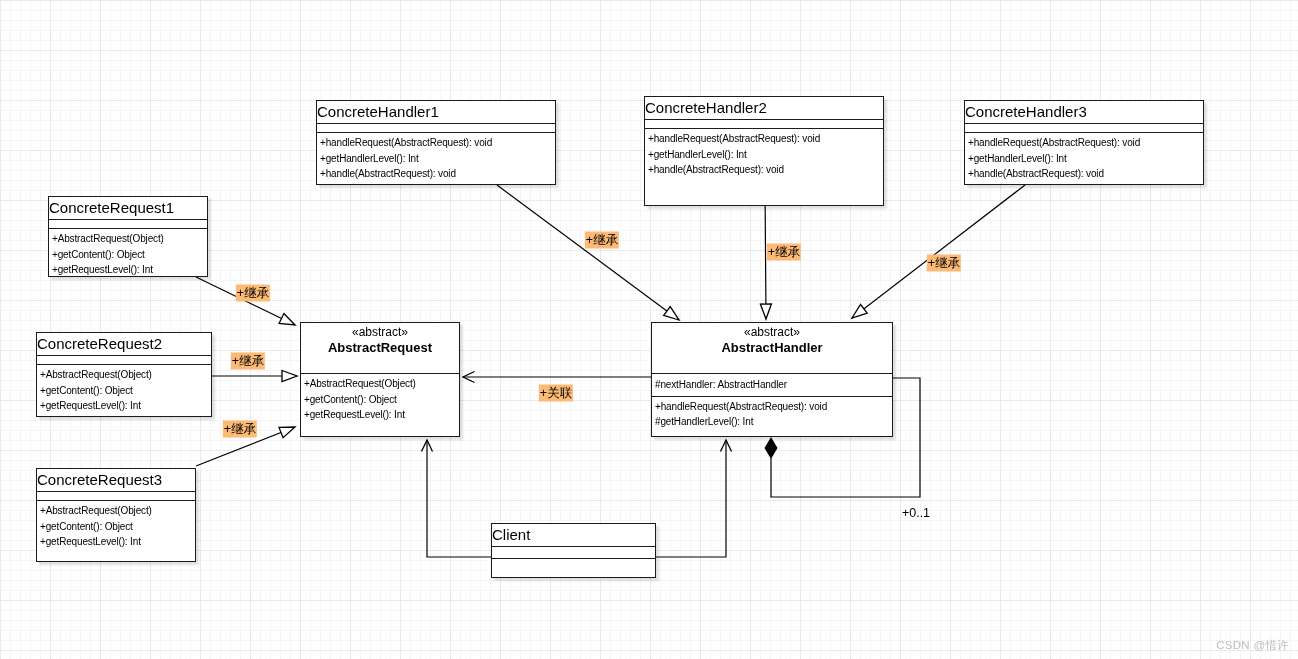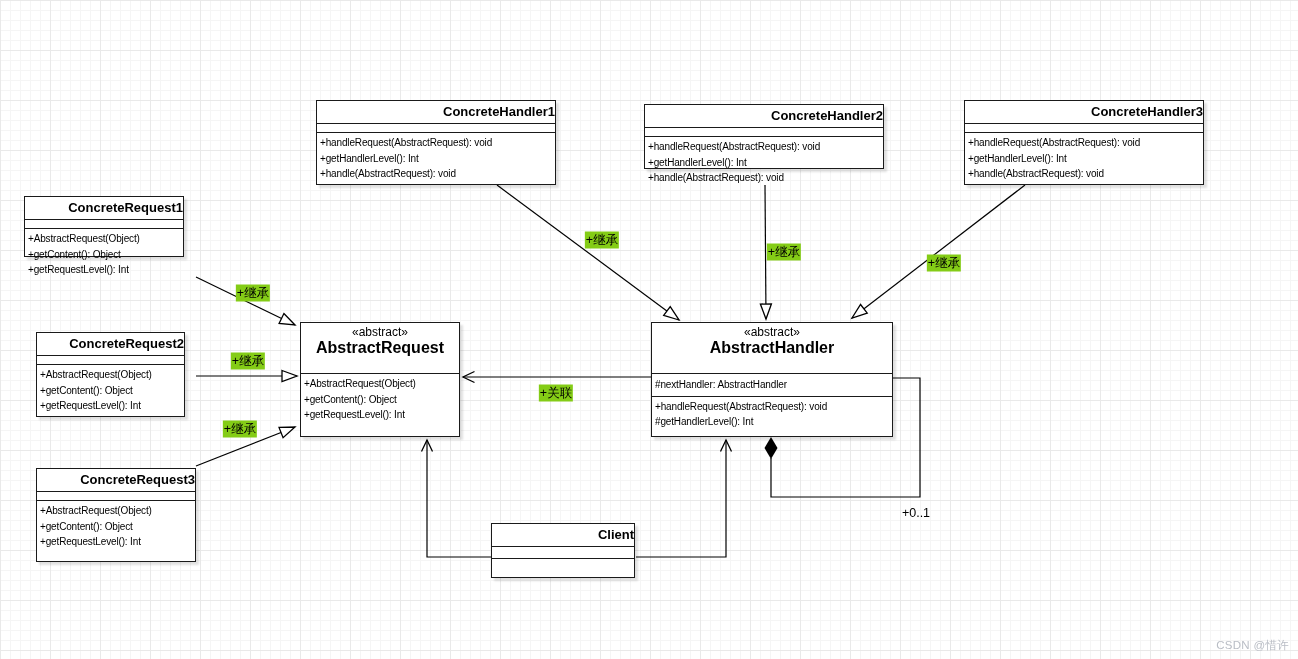--- a/index.html
+++ b/index.html
@@ -14,33 +14,33 @@
       linear-gradient(90deg, #f5f5f5 1px, transparent 1px);
     background-size:50px 50px,50px 50px,10px 10px,10px 10px;
   }
   svg.edges{position:absolute;left:0;top:0;width:1298px;height:659px;}
   .cls{
     position:absolute;box-sizing:border-box;background:#fff;
     border:1.4px solid #1a1a1a;box-shadow:3px 3px 2px rgba(0,0,0,0.12);
   }
   .cls-title{
     height:21.5px;line-height:21.5px;border-bottom:1.4px solid #1a1a1a;
-    font-weight:bold;text-align:right;font-size:13px;white-space:nowrap;overflow:hidden;
+    font-weight:normal;text-align:left;font-size:15px;white-space:nowrap;overflow:hidden;
   }
   .cls-empty{height:8.5px;border-bottom:1.4px solid #1a1a1a;}
   .cls-methods{padding:2px 3px;}
   .m{font-size:10px;line-height:15.6px;white-space:nowrap;letter-spacing:-0.15px;}
   .cls-head{text-align:center;padding:2px 0 17px;border-bottom:1.4px solid #1a1a1a;}
   .cls-stereo{font-size:12px;line-height:15px;}
-  .cls-name{font-size:16px;font-weight:bold;line-height:16px;}
+  .cls-name{font-size:13px;font-weight:bold;line-height:16px;}
   .cls-attrs{padding:3px 3px;border-bottom:1.4px solid #1a1a1a;}
   .client-row{height:11px;border-bottom:1.4px solid #1a1a1a;}
   .edge-label{
     position:absolute;transform:translate(-50%,-50%);
-    font-size:12.5px;background:#84cc16;padding:0 1px;white-space:nowrap;
+    font-size:12.5px;background:#fdba74;padding:0 1px;white-space:nowrap;
   }
   .edge-label.plain{background:transparent;}
   .watermark{
     position:absolute;right:9px;bottom:6px;font-size:11.5px;color:#b9bdc5;
     letter-spacing:0.3px;
   }
 </style>
 </head>
 <body>
 
@@ -71,51 +71,51 @@
 <div class="cls" style="left:316px;top:100px;width:240px;height:85px">
   <div class="cls-title">ConcreteHandler1</div>
   <div class="cls-empty"></div>
   <div class="cls-methods">
     <div class="m">+handleRequest(AbstractRequest): void</div>
     <div class="m">+getHandlerLevel(): Int</div>
     <div class="m">+handle(AbstractRequest): void</div>
   </div>
 </div>
 
-<div class="cls" style="left:644px;top:104px;width:240px;height:65px">
+<div class="cls" style="left:644px;top:96px;width:240px;height:110px">
   <div class="cls-title">ConcreteHandler2</div>
   <div class="cls-empty"></div>
   <div class="cls-methods">
     <div class="m">+handleRequest(AbstractRequest): void</div>
     <div class="m">+getHandlerLevel(): Int</div>
     <div class="m">+handle(AbstractRequest): void</div>
   </div>
 </div>
 
 <div class="cls" style="left:964px;top:100px;width:240px;height:85px">
   <div class="cls-title">ConcreteHandler3</div>
   <div class="cls-empty"></div>
   <div class="cls-methods">
     <div class="m">+handleRequest(AbstractRequest): void</div>
     <div class="m">+getHandlerLevel(): Int</div>
     <div class="m">+handle(AbstractRequest): void</div>
   </div>
 </div>
 
-<div class="cls" style="left:24px;top:196px;width:160px;height:61px">
+<div class="cls" style="left:48px;top:196px;width:160px;height:81px">
   <div class="cls-title">ConcreteRequest1</div>
   <div class="cls-empty"></div>
   <div class="cls-methods">
     <div class="m">+AbstractRequest(Object)</div>
     <div class="m">+getContent(): Object</div>
     <div class="m">+getRequestLevel(): Int</div>
   </div>
 </div>
 
-<div class="cls" style="left:36px;top:332px;width:149px;height:85px">
+<div class="cls" style="left:36px;top:332px;width:176px;height:85px">
   <div class="cls-title">ConcreteRequest2</div>
   <div class="cls-empty"></div>
   <div class="cls-methods">
     <div class="m">+AbstractRequest(Object)</div>
     <div class="m">+getContent(): Object</div>
     <div class="m">+getRequestLevel(): Int</div>
   </div>
 </div>
 
 <div class="cls" style="left:36px;top:468px;width:160px;height:94px">
@@ -147,21 +147,21 @@
   </div>
   <div class="cls-attrs">
     <div class="m">#nextHandler: AbstractHandler</div>
   </div>
   <div class="cls-methods">
     <div class="m">+handleRequest(AbstractRequest): void</div>
     <div class="m">#getHandlerLevel(): Int</div>
   </div>
 </div>
 
-<div class="cls" style="left:491px;top:523px;width:144px;height:55px">
+<div class="cls" style="left:491px;top:523px;width:165px;height:55px">
   <div class="cls-title">Client</div>
   <div class="client-row"></div>
   <div></div>
 </div>
 
 <div class="edge-label" style="left:253px;top:293px">+继承</div>
 <div class="edge-label" style="left:248px;top:361px">+继承</div>
 <div class="edge-label" style="left:240px;top:429px">+继承</div>
 <div class="edge-label" style="left:602px;top:240px">+继承</div>
 <div class="edge-label" style="left:784px;top:252px">+继承</div>

